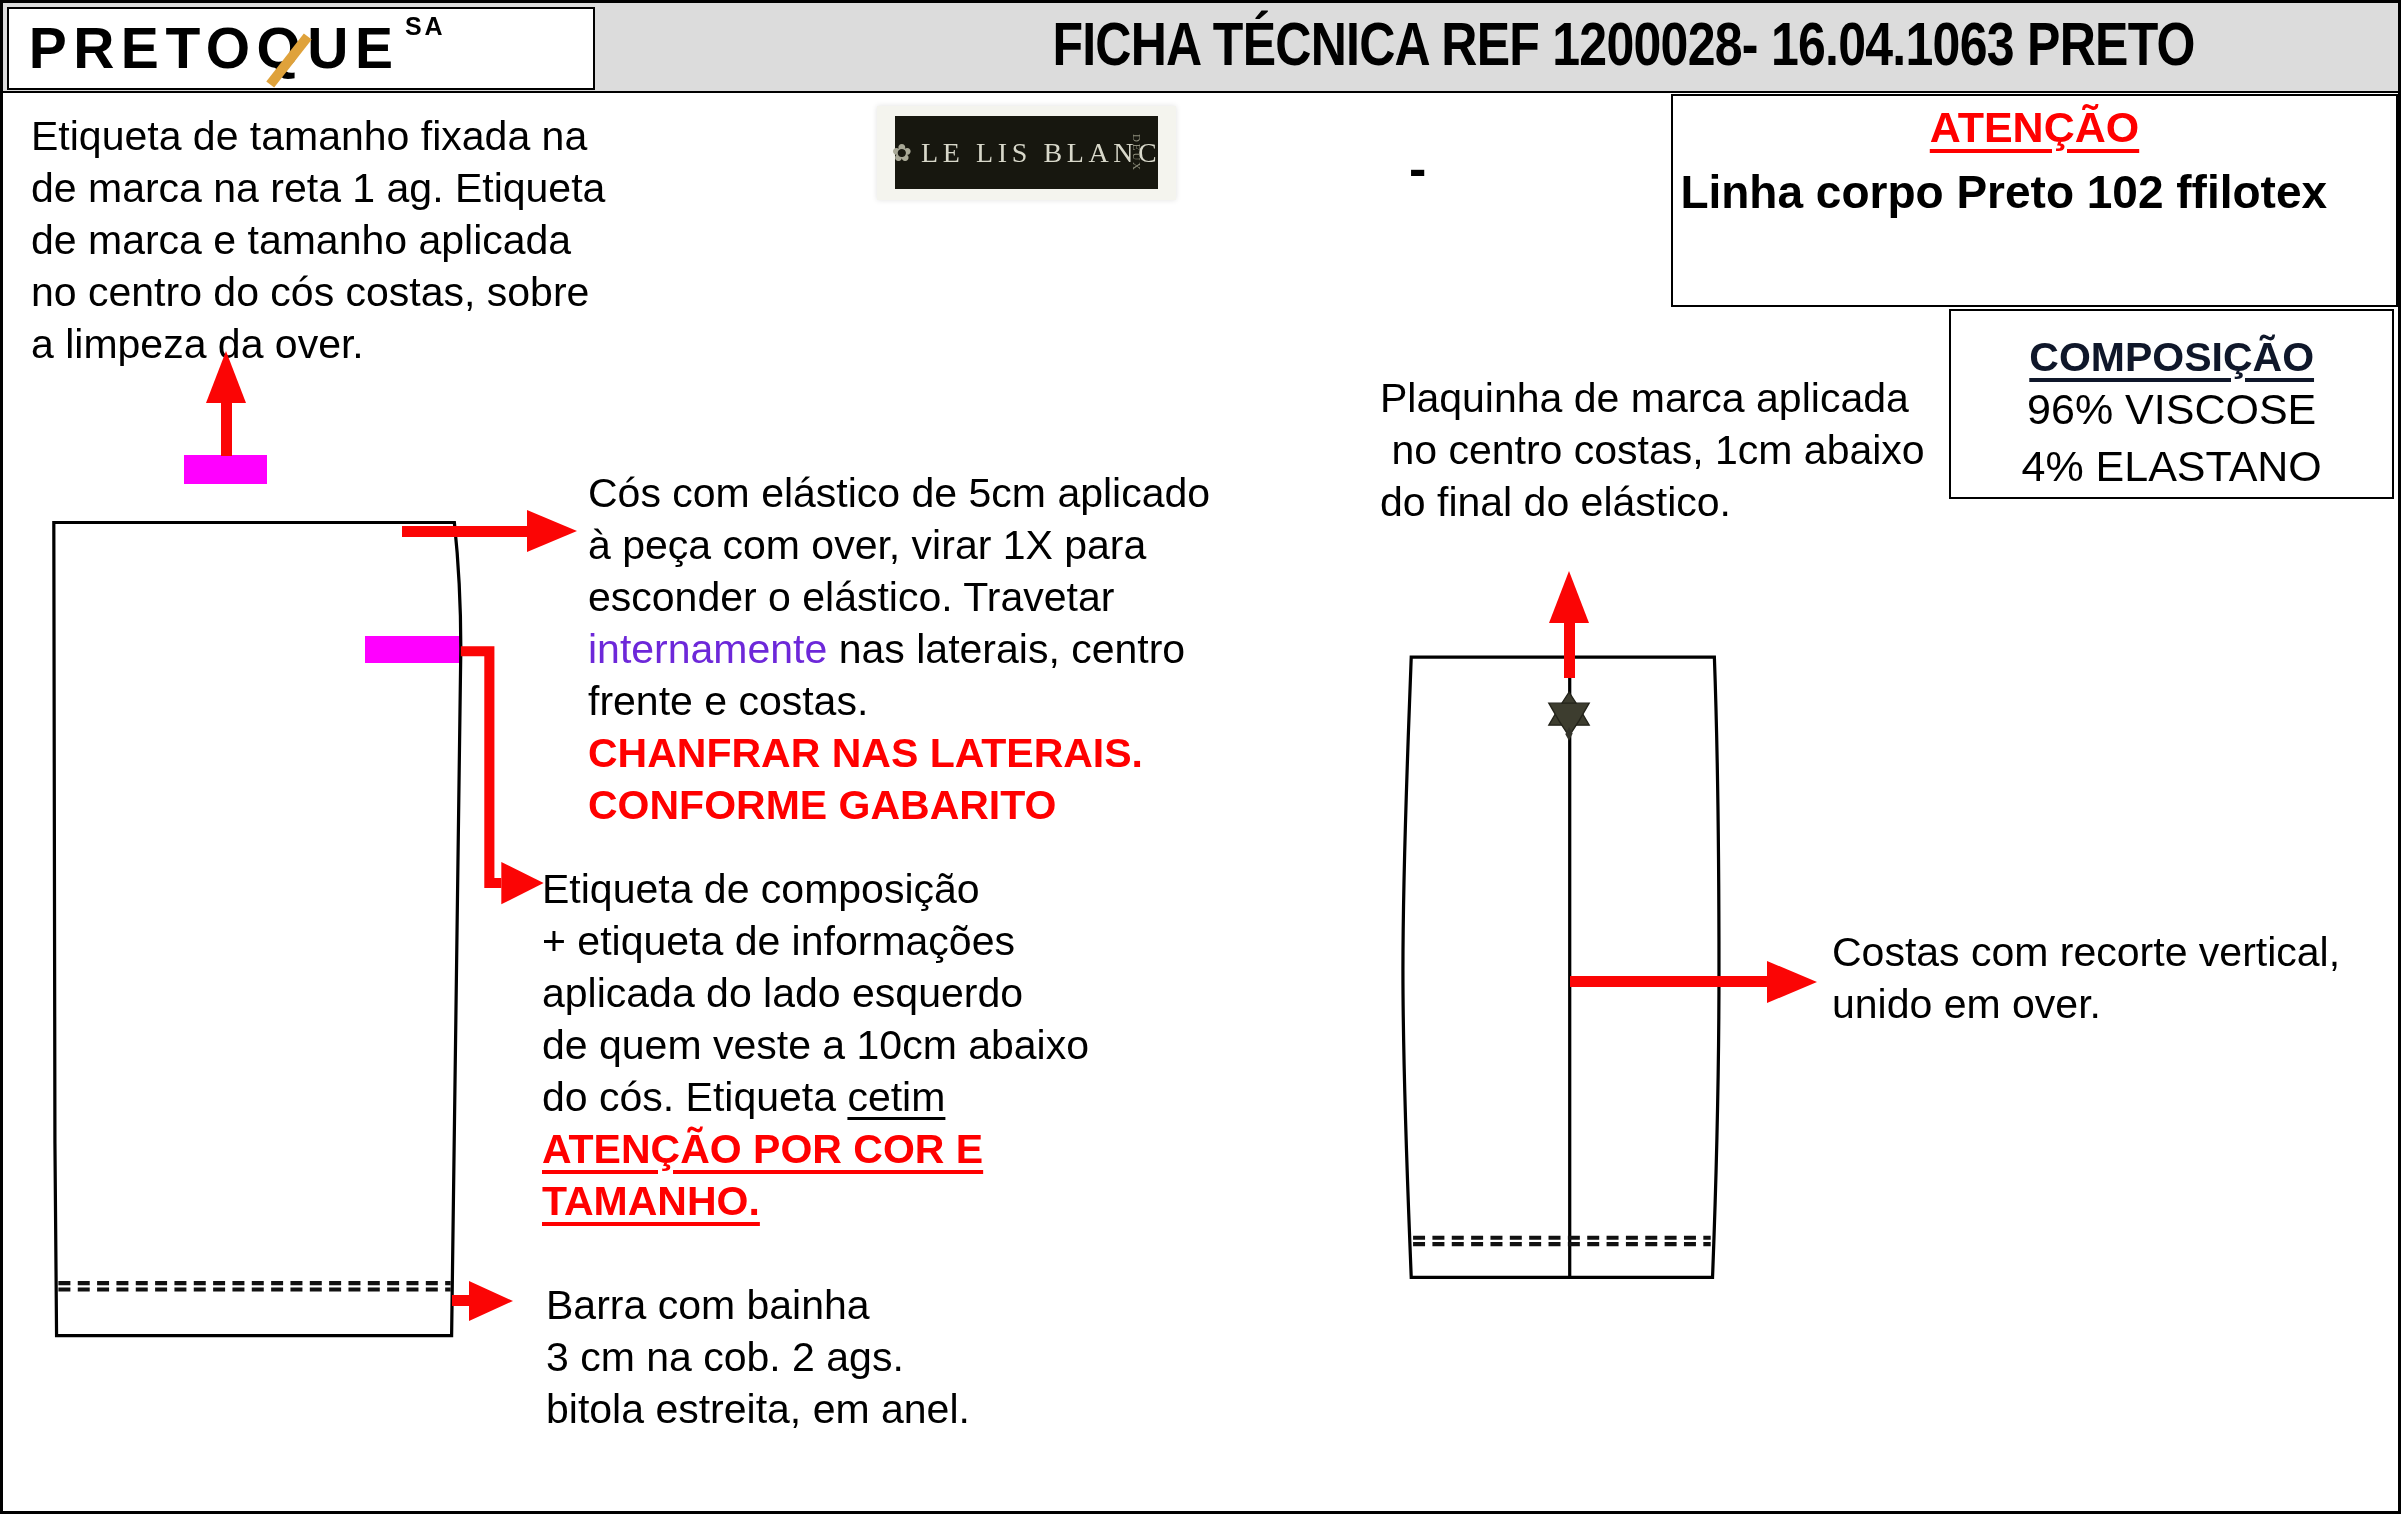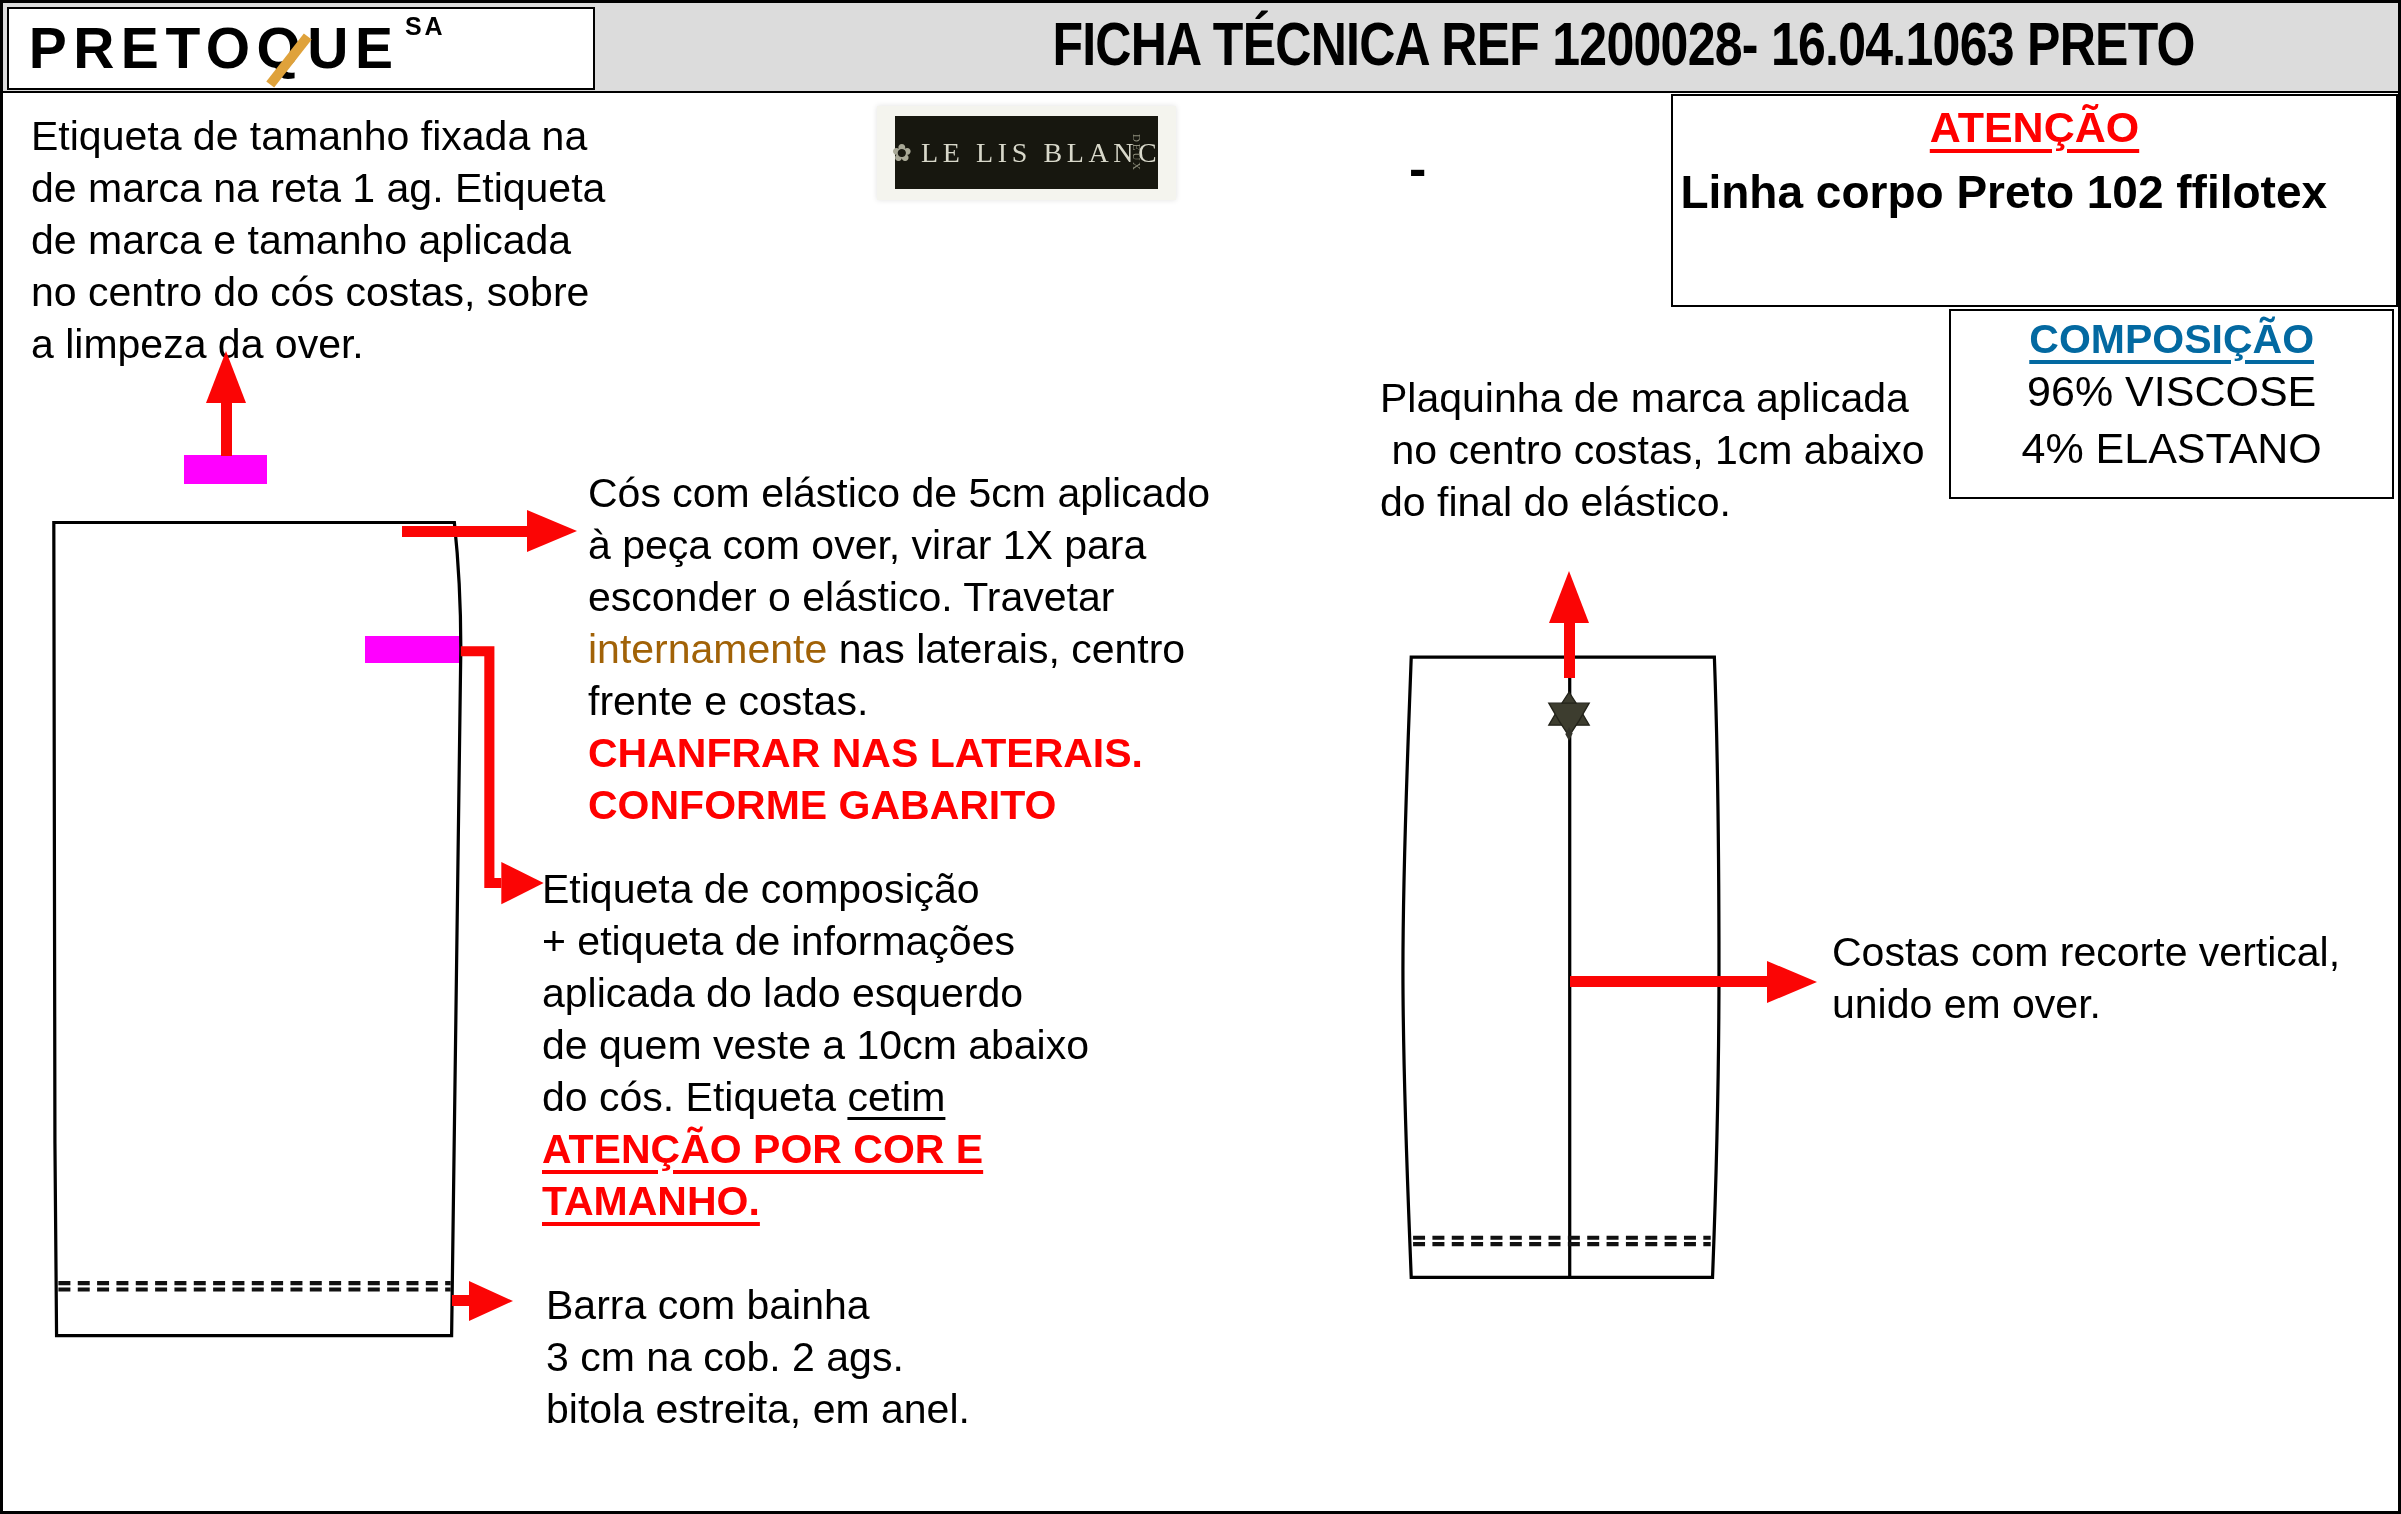--- a/index.html
+++ b/index.html
@@ -27,27 +27,27 @@
   .label-side{position:absolute;right:1.8px;top:50%;transform:translateY(-50%) rotate(90deg);
     font-size:11px;letter-spacing:1.8px;color:#8f8f7d;font-family:"Liberation Serif",serif;}
   .stray-mark{position:absolute;left:1406px;top:135px;font-size:52px;font-weight:bold;}
   
   .box{position:absolute;background:#fff;border:2.8px solid #000;box-sizing:border-box;}
   .atencao-box{left:1668px;top:91px;right:0;height:213px;}
   .atencao-title{text-align:center;margin-top:7.4px;font-size:43px;font-weight:bold;color:#ff0000;
     text-decoration:underline;text-decoration-thickness:3.7px;text-underline-offset:6.5px;}
   .atencao-line{margin-top:13px;padding-left:7.4px;font-size:46px;white-space:nowrap;font-weight:bold;}
   .composicao-box{left:1946px;top:306px;right:3.7px;height:190px;text-align:center;}
-  .composicao-title{margin-top:5px;font-size:41px;font-weight:bold;color:#0369a1;
+  .composicao-title{margin-top:23px;font-size:41px;font-weight:bold;color:#0f172a;
     text-decoration:underline;text-decoration-thickness:3.7px;text-underline-offset:6.5px;}
   .composicao-line{font-size:43px;line-height:57px;white-space:nowrap;}
   
   .note{position:absolute;font-size:41px;line-height:52px;}
   .nl{white-space:pre;}
-  .red{color:#a16207;}
+  .red{color:#6d28d9;}
   .warn{color:#ff0000;font-weight:bold;}
   .u-black{text-decoration:underline;text-decoration-thickness:2.8px;text-underline-offset:5.5px;}
   .u-red{text-decoration:underline;text-decoration-thickness:3.7px;text-underline-offset:6.5px;}
   .note-size-label{left:28px;top:107px;}
   .note-waistband{left:585px;top:464px;}
   .note-comp-label{left:539px;top:860px;}
   .note-hem{left:543px;top:1276px;}
   .note-plaquinha{left:1377px;top:369px;}
   .note-costas{left:1829px;top:923px;}
   

